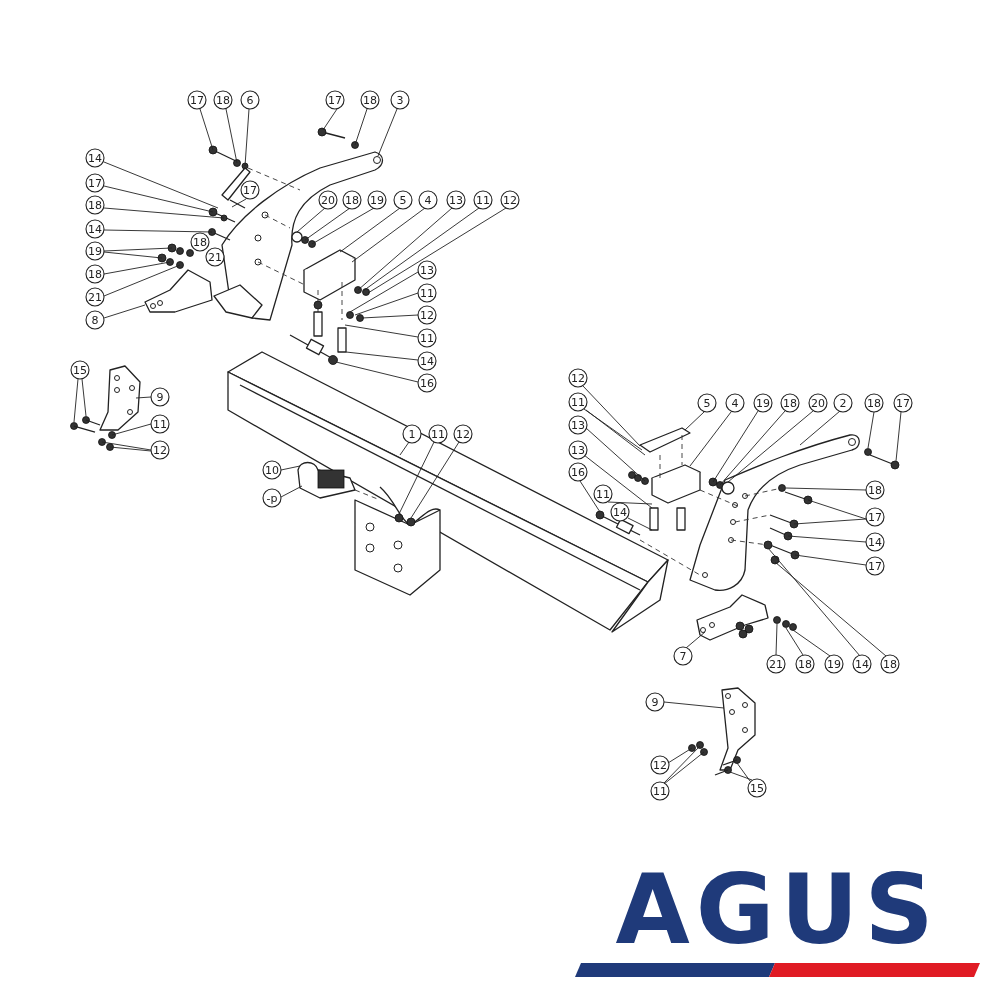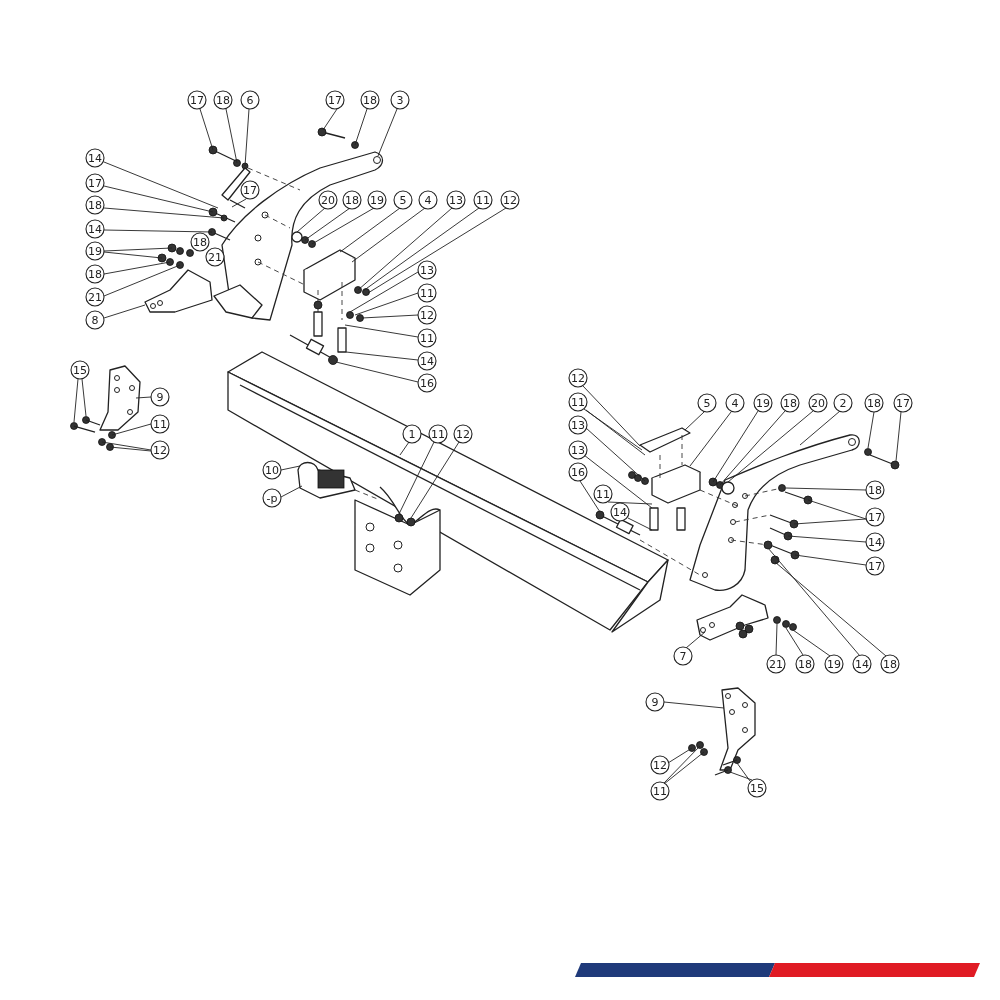--- a/index.html
+++ b/index.html
@@ -553,17 +553,18 @@
         <text x="660" y="791">11</text>
       </g>
     <g class="callout">
         <circle cx="757" cy="788" r="9"></circle>
         <text x="757" y="788">15</text>
       </g>
   </g>
 </svg>
 
 <div id="logo">
+  <div id="logo-text">AGUS</div>
   <svg id="logo-bar" viewBox="0 0 405 14" preserveAspectRatio="none">
     <polygon points="6,0 200,0 194,14 0,14" fill="#1f3a7a"></polygon>
     <polygon points="200,0 405,0 399,14 194,14" fill="#e01b24"></polygon>
   </svg>
 </div>
 
 </body></html>

